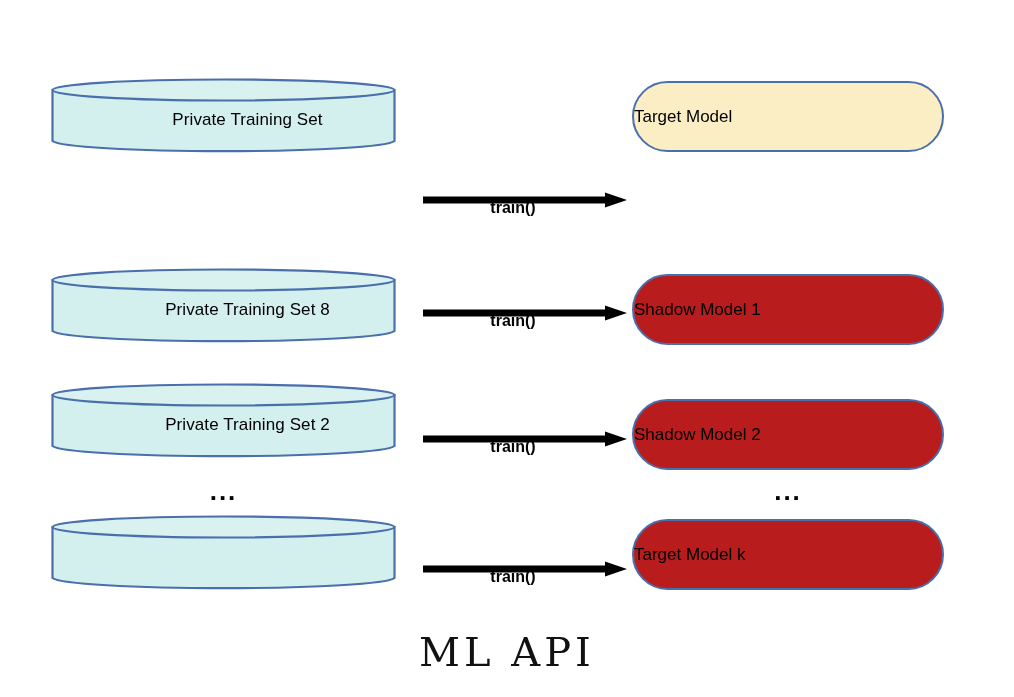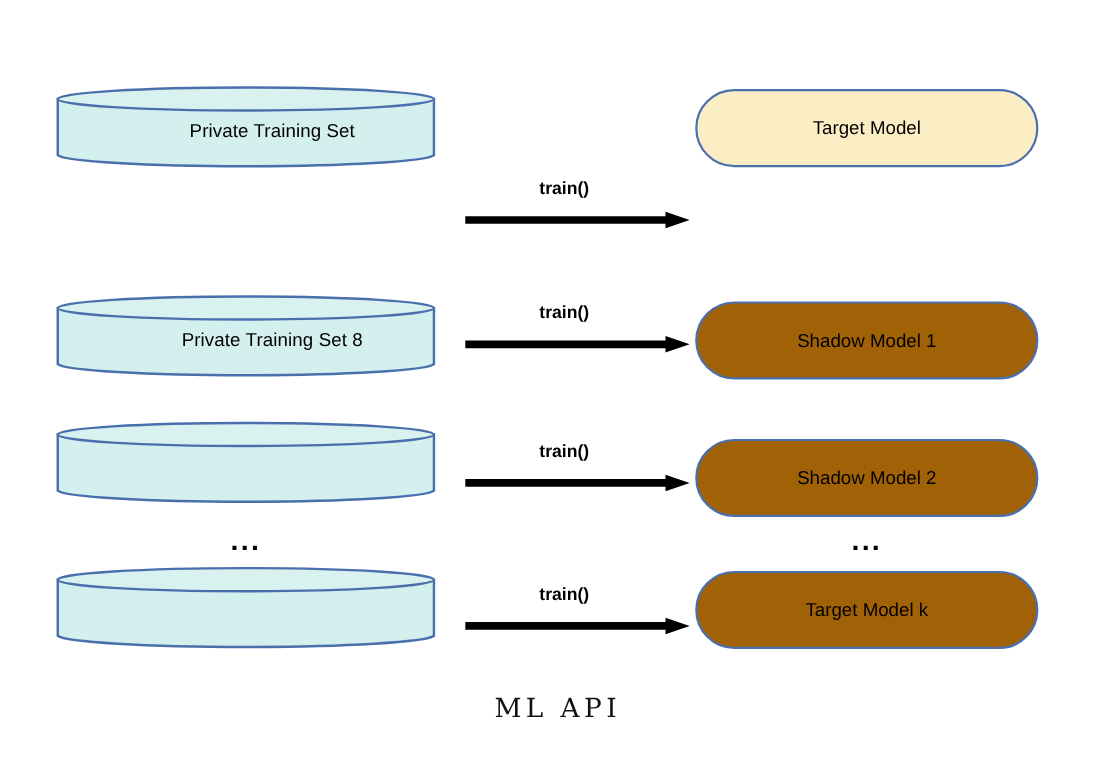--- a/index.html
+++ b/index.html
@@ -59,32 +59,32 @@
 
   
   .pill {
     position: absolute;
     left: 632px;
     width: 312px;
     height: 71px;
     border-radius: 36px;
     border: 2px solid #4a6fad;
     box-sizing: border-box;
-    background: #a16207;
+    background: #b91c1c;
   }
   .pill.target {
     background: #fceec4;
   }
   .pill-label {
     position: absolute;
     left: 0;
     right: 0;
     top: 50%;
     transform: translateY(-52%);
-    text-align: center;
+    text-align: left;
     font-size: 17px;
     color: #000000;
     line-height: 1;
     white-space: nowrap;
   }
 
   
   .arrow {
     position: absolute;
     left: 423px;
@@ -101,20 +101,21 @@
   .arrow-label {
     position: absolute;
     left: 423px;
     width: 180px;
     text-align: center;
     font-size: 16px;
     font-weight: bold;
     color: #000000;
     line-height: 1;
     white-space: nowrap;
+    margin-top: 36px;
   }
 
   
   .ellipsis {
     position: absolute;
     font-size: 26px;
     font-weight: bold;
     color: #000000;
     letter-spacing: 2px;
     line-height: 1;
@@ -123,21 +124,21 @@
   .ellipsis.left  { left: 51px;  width: 345px; text-align: center; }
   .ellipsis.right { left: 632px; width: 312px; text-align: center; }
 
   
   #ml-api-caption {
     position: absolute;
     left: 0;
     width: 1014px;
     text-align: center;
     font-family: "DejaVu Serif", serif;
-    font-size: 24px;
+    font-size: 40px;
     letter-spacing: 4px;
     color: #111111;
     line-height: 1;
     white-space: nowrap;
   }
 </style>
 </head>
 <body>
 
 <div id="diagram-canvas">
@@ -185,20 +186,21 @@
       <div class="pill-label">Shadow Model 1</div>
     </div>
   </div>
 
   <div class="row" style="top:383px;">
     <div class="cylinder">
       <svg class="cyl-svg" viewBox="0 0 345 75" preserveAspectRatio="none">
         <path d="M1.5,12 L1.5,63 A171.5,11 0 0 0 343.5,63 L343.5,12 Z" fill="#d4f0ee" stroke="#4a6fad" stroke-width="2.2"></path>
         <ellipse cx="172.5" cy="12" rx="171" ry="10.5" fill="#d9f2f0" stroke="#4a6fad" stroke-width="2.2"></ellipse>
       </svg>
+      <div class="cyl-label">Private Training Set 2</div>
     </div>
 
     <div class="arrow-label" style="top:20px;">train()</div>
     <div class="arrow" style="top:48px;">
       <svg viewBox="0 0 204 16" preserveAspectRatio="none">
         <line x1="0" y1="8" x2="186" y2="8" stroke="#000000" stroke-width="7"></line>
         <polygon points="182,0.5 204,8 182,15.5" fill="#000000"></polygon>
       </svg>
     </div>
 

